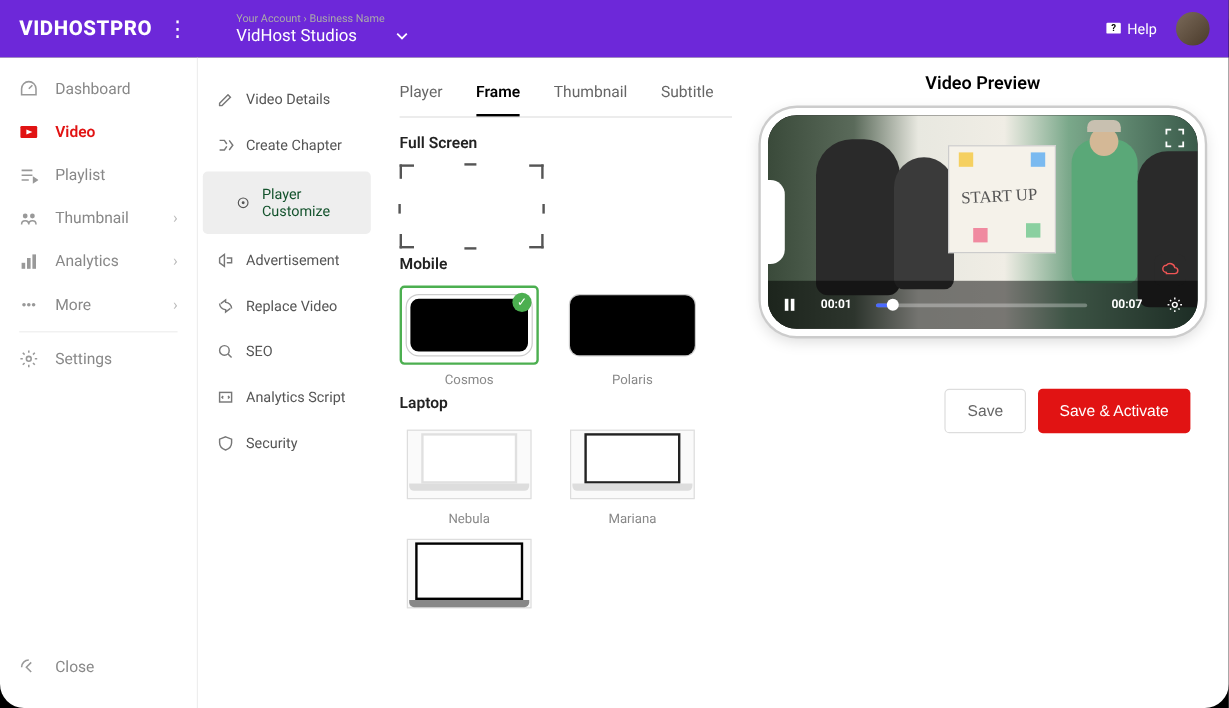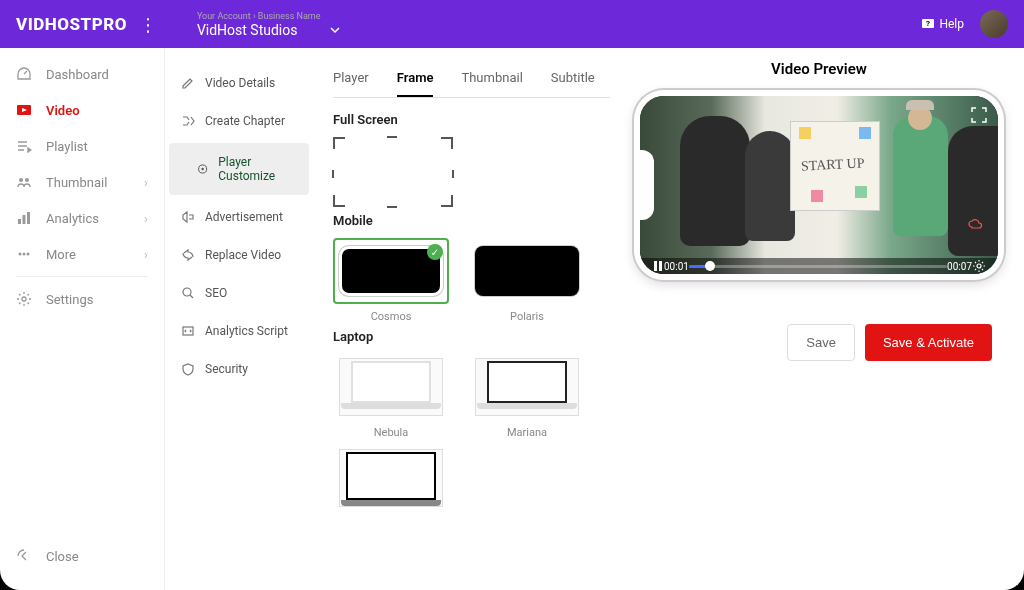--- a/index.html
+++ b/index.html
@@ -77,21 +77,21 @@
 .person2 { position: absolute; left: 105px; top: 35px; width: 50px; height: 110px; background: #3a3a3a; border-radius: 25px 25px 8px 8px; }
 .board { position: absolute; left: 150px; top: 25px; width: 90px; height: 90px; background: #f5f2ea; border: 1px solid #ccc; }
 .board-text { position: absolute; top: 35px; left: 10px; font-family: cursive; font-size: 14px; color: #555; transform: rotate(-3deg); }
 .sticky { position: absolute; width: 12px; height: 12px; }
 .presenter { position: absolute; right: 50px; top: 20px; width: 55px; height: 120px; background: #5aa878; border-radius: 20px 20px 8px 8px; }
 .presenter-head { position: absolute; top: -10px; left: 15px; width: 24px; height: 24px; background: #d4b896; border-radius: 50%; }
 .presenter-cap { position: absolute; top: -16px; left: 13px; width: 28px; height: 10px; background: #c8c0b0; border-radius: 6px 6px 0 0; }
 .person3 { position: absolute; right: 0; top: 30px; width: 50px; height: 130px; background: #2a2a2a; border-radius: 25px 0 0 10px; }
 .fs-icon { position: absolute; top: 10px; right: 10px; width: 18px; height: 18px; z-index: 4; }
 .cloud-badge { position: absolute; right: 10px; bottom: 36px; width: 26px; height: 26px; background: #2a2a2a; border-radius: 6px; display: flex; align-items: center; justify-content: center; z-index: 4; }
-.controls { position: absolute; bottom: 0; left: 0; right: 0; height: 16px; background: rgba(0,0,0,0.5); display: flex; align-items: center; padding: 0 12px; gap: 0; z-index: 4; }
+.controls { position: absolute; bottom: 0; left: 0; right: 0; height: 40px; background: rgba(0,0,0,0.5); display: flex; align-items: center; padding: 0 12px; gap: 20px; z-index: 4; font-weight: bold; }
 .ctrl-time { color: #fff; font-size: 10px; }
 .progress { flex: 1; height: 3px; background: rgba(255,255,255,0.3); position: relative; border-radius: 2px; }
 .progress-fill { position: absolute; left: 0; top: 0; bottom: 0; width: 8%; background: #4a6aff; border-radius: 2px; }
 .progress-dot { position: absolute; left: 8%; top: 50%; transform: translate(-50%,-50%); width: 10px; height: 10px; background: #fff; border-radius: 50%; }
 
 .actions { display: flex; gap: 10px; justify-content: flex-end; margin-top: 44px; margin-right: 12px; }
 .btn { padding: 10px 18px; font-size: 13px; border-radius: 4px; cursor: pointer; border: 1px solid #ddd; background: #fff; color: #666; }
 .btn.primary { background: #e11313; color: #fff; border: 0; }
 </style>
 </head>

